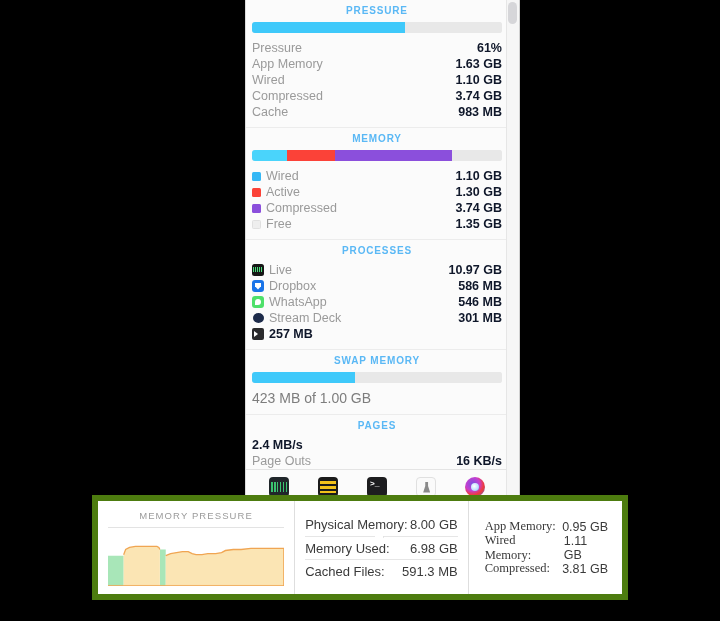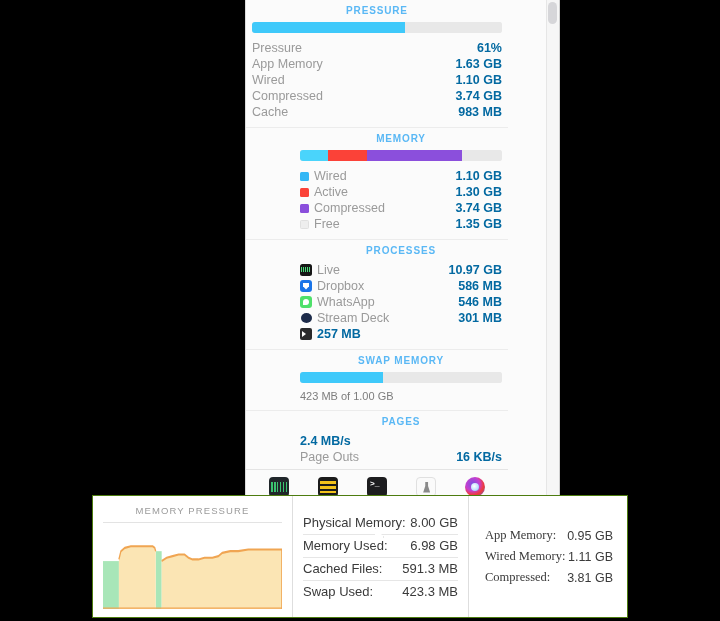--- a/index.html
+++ b/index.html
@@ -8,21 +8,21 @@
     background: #000000;
     font-family: "Liberation Sans", sans-serif;
     overflow: hidden;
   }
   #root { position: relative; width: 720px; height: 621px; background: #000; }
 
   
   .panel {
     position: absolute;
     left: 245px; top: 0px;
-    width: 315px; height: 504px;
+    width: 275px; height: 504px;
     background: #fbfbfb;
     border-left: 1px solid #dcdcdc;
     border-right: 1px solid #d0d0d0;
     border-bottom: 1px solid #c8c8c8;
     overflow: hidden;
   }
   .panel-scroll-track {
     position: absolute; right: 0; top: 0;
     width: 13px; height: 504px;
     background: #f6f6f6;
@@ -30,21 +30,21 @@
   }
   .panel-scroll-thumb {
     position: absolute; right: 2px; top: 2px;
     width: 9px; height: 22px;
     background: #d6d6d9;
     border-radius: 5px;
   }
   .panel-inner { width: 262px; }
 
   .section { padding: 0; }
-  .section + .section { border-top: 1px solid #ececec; padding-left: 48px; }
+  .section + .section { border-top: 1px solid #ececec; }
 
   .section-title {
     text-align: center;
     font-size: 10px;
     font-weight: bold;
     letter-spacing: 0.85px;
     color: #5ab8f5;
     padding: 5px 0 6px 0;
   }
 
@@ -66,21 +66,21 @@
     font-size: 12.5px;
     line-height: 16px;
   }
   .row .label {
     color: #9a9a9a;
     flex: 1 1 auto;
     white-space: nowrap;
     overflow: hidden;
   }
   .row .value {
-    color: #0369a1;
+    color: #0f172a;
     font-weight: bold;
     white-space: nowrap;
     text-align: right;
   }
 
   .swatch {
     width: 9px; height: 9px;
     border-radius: 1.5px;
     margin-right: 5px;
     flex: 0 0 auto;
@@ -124,21 +124,21 @@
   .ico-winserver::after {
     content: ""; position: absolute; left: 2px; top: 3px;
     width: 0; height: 0;
     border-left: 4px solid #fff;
     border-top: 3px solid transparent;
     border-bottom: 3px solid transparent;
   }
 
   .swap-text {
     padding: 0 6px 8px 6px;
-    font-size: 11px;
+    font-size: 14px;
     color: #7d7d7d;
   }
 
   
   .toolbar {
     position: absolute;
     left: 0; bottom: 0;
     width: 262px;
     height: 34px;
     border-top: 1px solid #e4e4e4;
@@ -188,23 +188,23 @@
   .tb-app::after {
     content:""; position:absolute; left:6px; top:6px;
     width:8px; height:8px; border-radius:50%;
     background: radial-gradient(circle at 40% 40%, #ffffff 0%, #bddcff 60%, #5da0ff 100%);
   }
 
   
   .bottom-panel {
     position: absolute;
     left: 92px; top: 495px;
-    width: 536px; height: 123px;
+    width: 536px; height: 105px;
     background: #ffffff;
-    border: 1px solid #4d7c0f;
+    border: 6px solid #4d7c0f;
     display: flex;
     overflow: hidden;
     align-items: center;
   }
   .bp-col { height: 100%; position: relative; }
   .bp-chart-col {
     width: 200px;
     padding: 9px 10px 8px 10px;
     border-right: 1px solid #dedede;
     display: flex; flex-direction: column;
@@ -431,24 +431,20 @@
         <span class="s-value">8.00 GB</span>
       </div>
       <div class="stat-row">
         <span class="s-label">Memory Used:</span>
         <span class="s-value">6.98 GB</span>
       </div>
       <div class="stat-row">
         <span class="s-label">Cached Files:</span>
         <span class="s-value">591.3 MB</span>
       </div>
-      <div class="stat-row">
-        <span class="s-label">Swap Used:</span>
-        <span class="s-value">423.3 MB</span>
-      </div>
     </div>
 
     <div class="bp-col bp-extra-col">
       <div class="extra-row">
         <span class="s-label">App Memory:</span>
         <span class="s-value">0.95 GB</span>
       </div>
       <div class="extra-row">
         <span class="s-label">Wired Memory:</span>
         <span class="s-value">1.11 GB</span>

